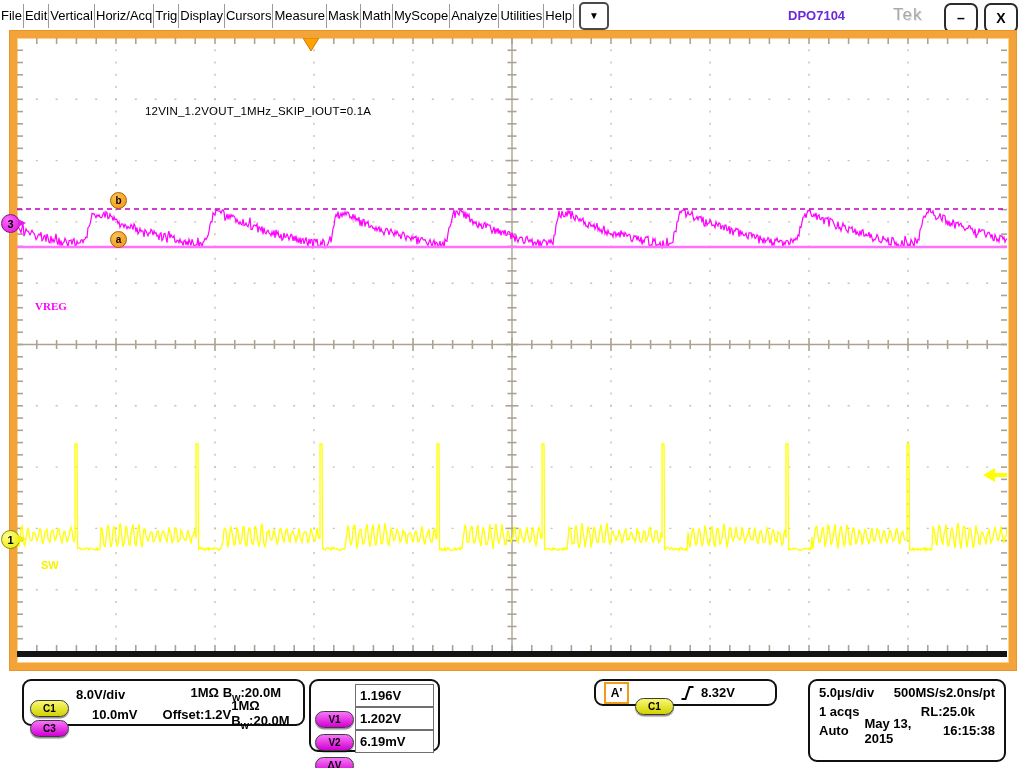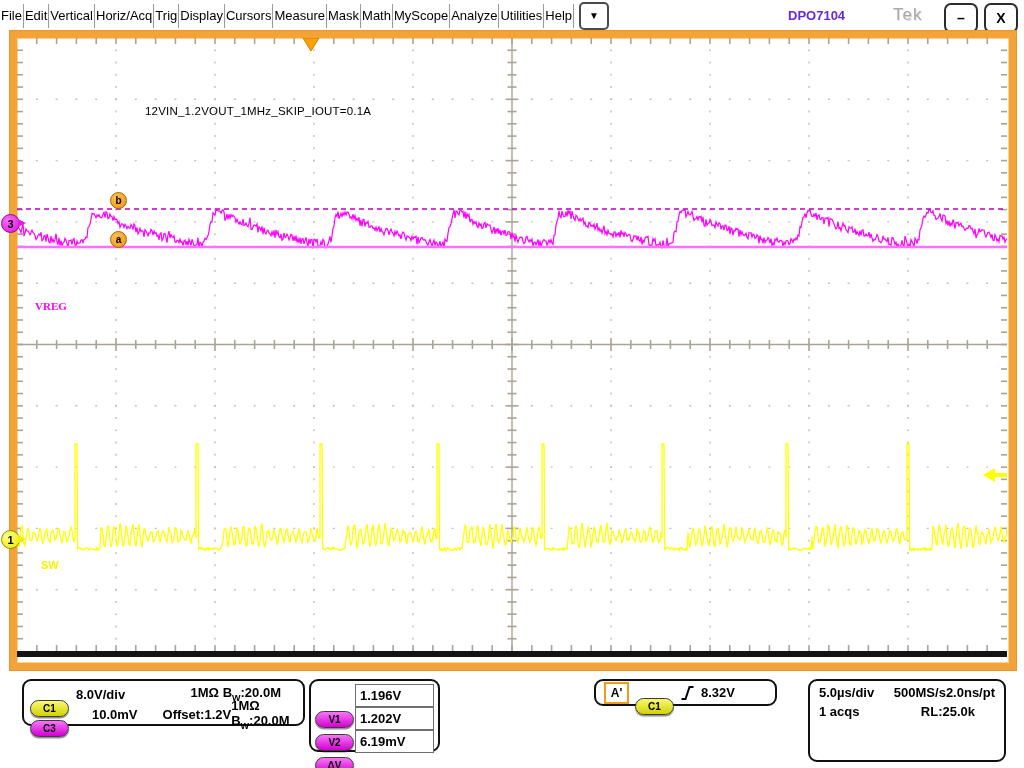--- a/index.html
+++ b/index.html
@@ -508,15 +508,21 @@
       <span class="w92">5.0µs/div</span>
       <span>500MS/s</span>
       <span class="spacer"></span>
       <span>2.0ns/pt</span>
     </div>
     <div class="hrow">
       <span>1 acqs</span>
       <span class="spacer"></span>
       <span style="margin-right:20px">RL:25.0k</span>
     </div>
+    <div class="hrow">
+      <span class="w46">Auto</span>
+      <span>May 13, 2015</span>
+      <span class="spacer"></span>
+      <span>16:15:38</span>
+    </div>
   </div>
 
 </div>
 
 </body></html>

